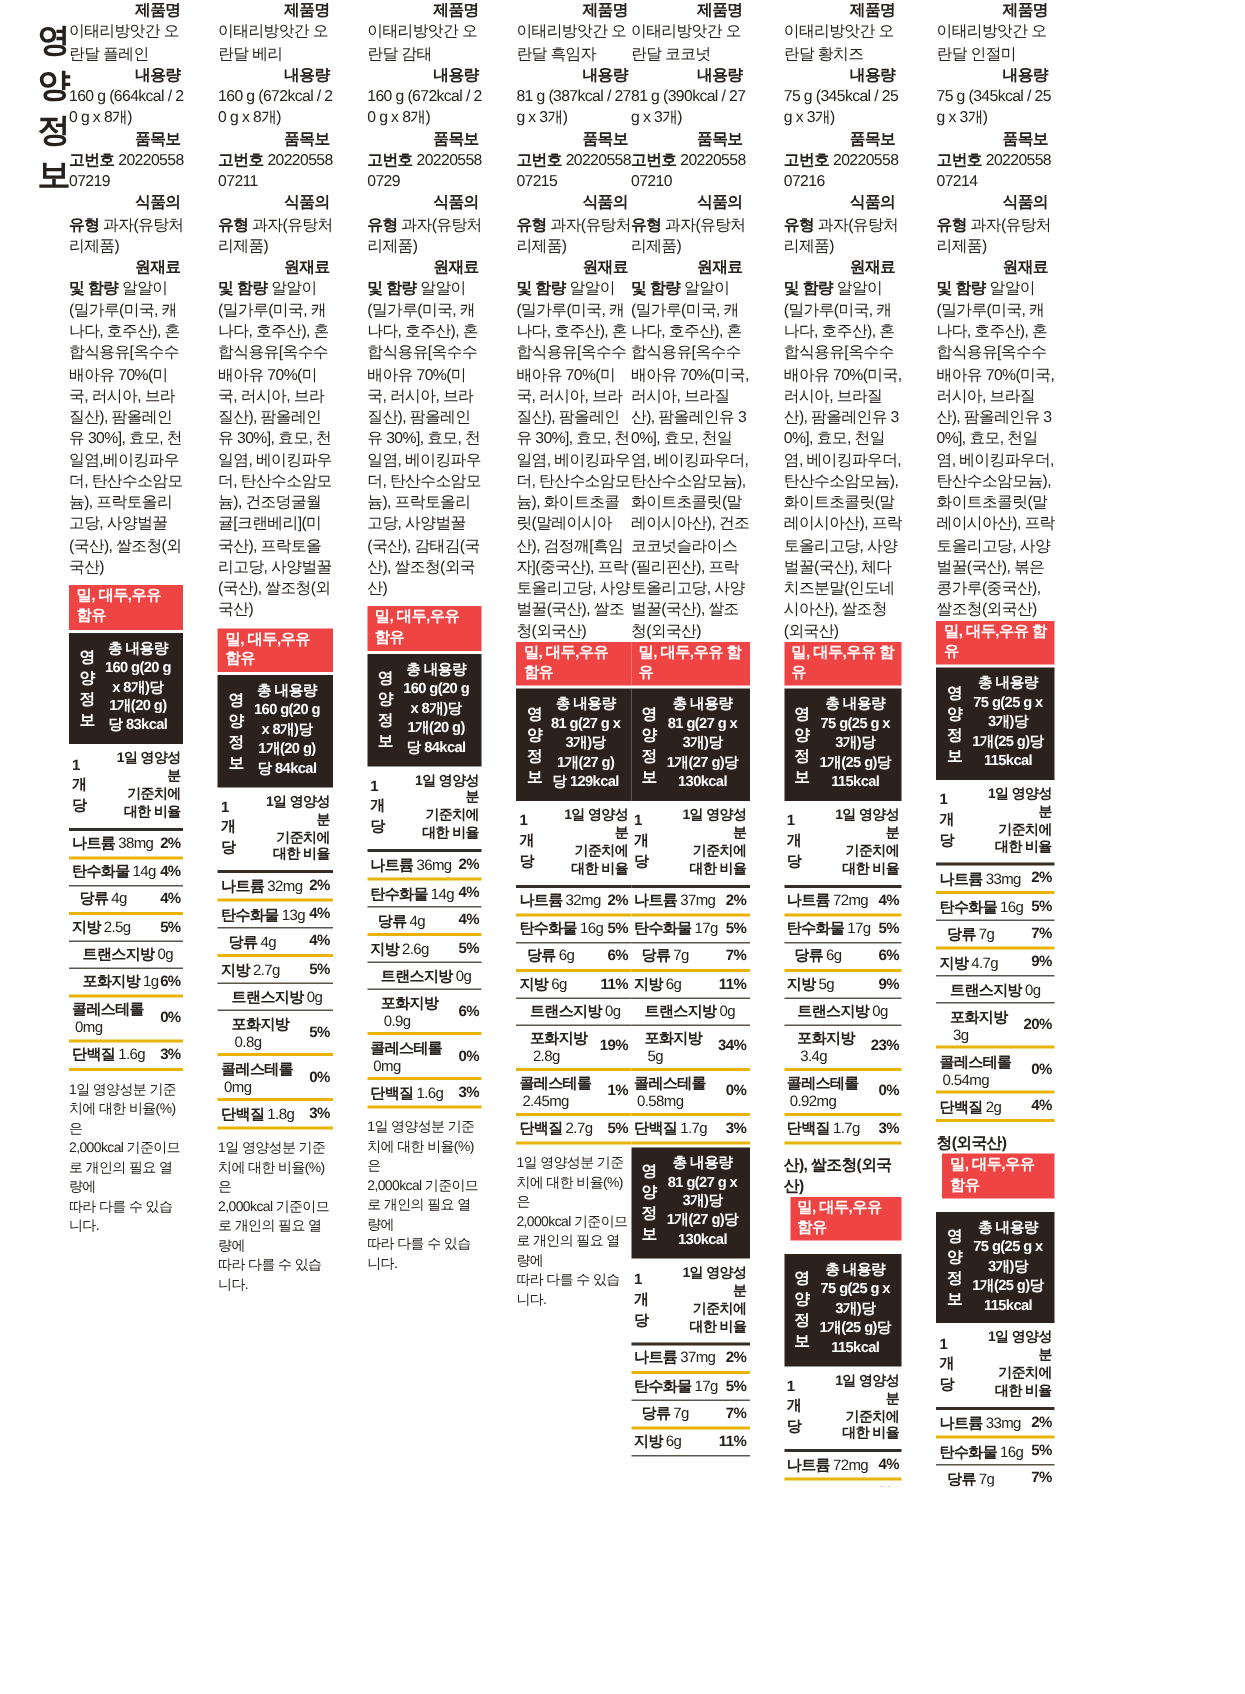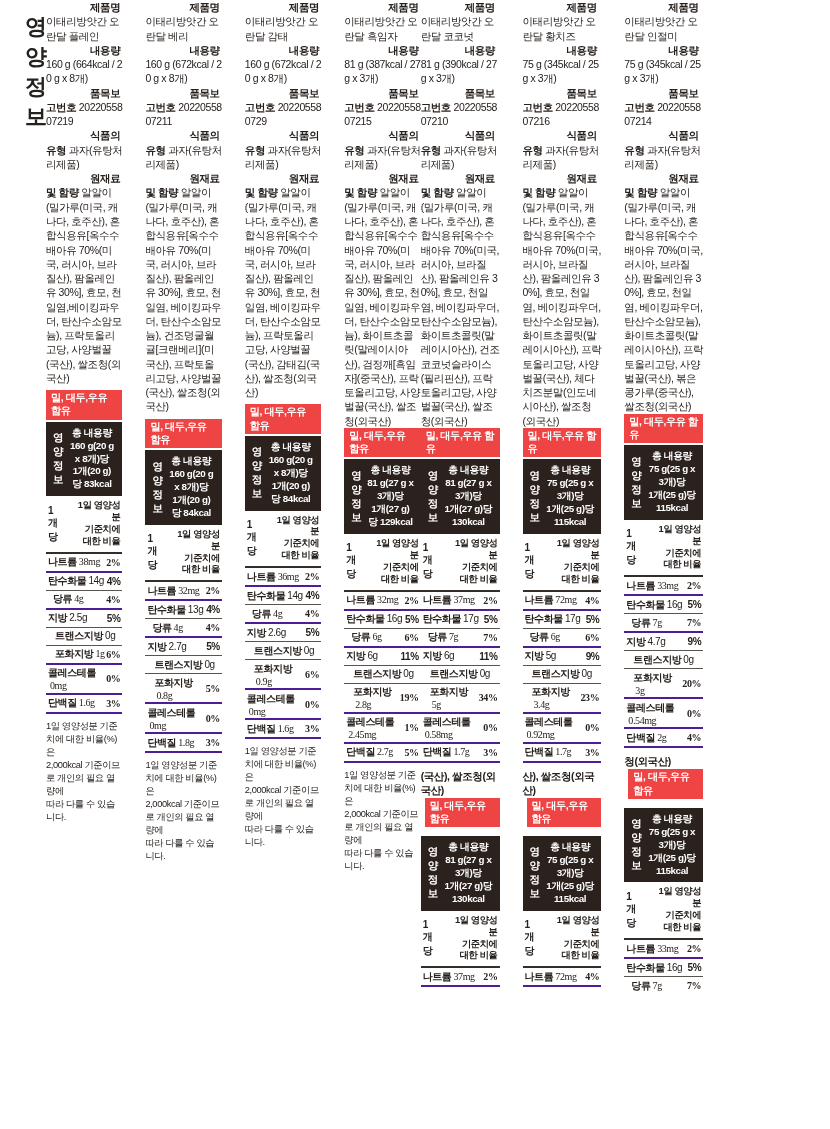--- a/index.html
+++ b/index.html
@@ -24,21 +24,21 @@
   .nt-head{background:#2b211d;color:#ffffff;display:flex;justify-content:space-between;
            align-items:center;padding:5px 7px;}
   .nt-title{font-size:10.5px;font-weight:700;letter-spacing:-0.5px;}
   .nt-head-r{text-align:center;font-size:9.8px;font-weight:700;line-height:1.32;letter-spacing:-0.4px;}
   .nt-cols{display:flex;justify-content:space-between;align-items:center;
            padding:4px 2px;border-bottom:2px solid #352d28;gap:16px;}
   .nt-per{font-size:10px;font-weight:800;letter-spacing:-0.4px;}
   .nt-ratio{text-align:right;font-size:9.3px;font-weight:700;line-height:1.28;letter-spacing:-0.4px;}
   .nt-row{display:flex;justify-content:space-between;align-items:center;
           padding:1.5px 2px;border-bottom:1px solid #5a544e;font-size:10px;letter-spacing:-0.4px;}
-  .nt-row.thick{border-bottom:2px solid #4c1d95;font-family:Liberation Serif, serif;}
+  .nt-row.thick{border-bottom:2px solid #eab308;}
   .nt-row.ind1 .nt-left{padding-left:5px;}
   .nt-row.ind2 .nt-left{padding-left:7px;}
   .nt-name{font-weight:800;}
   .nt-amt{font-weight:500;margin-left:2px;}
   .nt-pct{font-weight:800;}
   .nt-foot{text-align:left;font-size:9.3px;line-height:1.4;padding:6px 0 8px;
            font-weight:500;letter-spacing:-0.4px;}
   .frag{margin:7px 0 9px;font-size:10.5px;font-weight:600;letter-spacing:-0.4px;}
   .frag .badge{margin-left:4px;}
   .row-divider{border:none;border-top:1px solid #ccc9c7;margin:12px 0 14px;}
@@ -354,21 +354,20 @@
           </div>
           <div class="nt-row thick">
             <span class="nt-left"><span class="nt-name">콜레스테롤</span><span class="nt-amt">0.58mg</span></span>
             <span class="nt-pct">0%</span>
           </div>
           <div class="nt-row thick">
             <span class="nt-left"><span class="nt-name">단백질</span><span class="nt-amt">1.7g</span></span>
             <span class="nt-pct">3%</span>
           </div>
         </div>
-        <div class="frag"><span>(국산), 쌀조청(외국산)</span><span class="badge">밀, 대두,우유 함유</span></div>
         <div class="ntable">
           <div class="nt-head">
             <span class="nt-title">영양정보</span>
             <div class="nt-head-r">
               <div>총 내용량 81 g(27 g x 3개)당</div>
               <div>1개(27 g)당 130kcal</div>
             </div>
           </div>
           <div class="nt-cols">
             <span class="nt-per">1개당</span>

